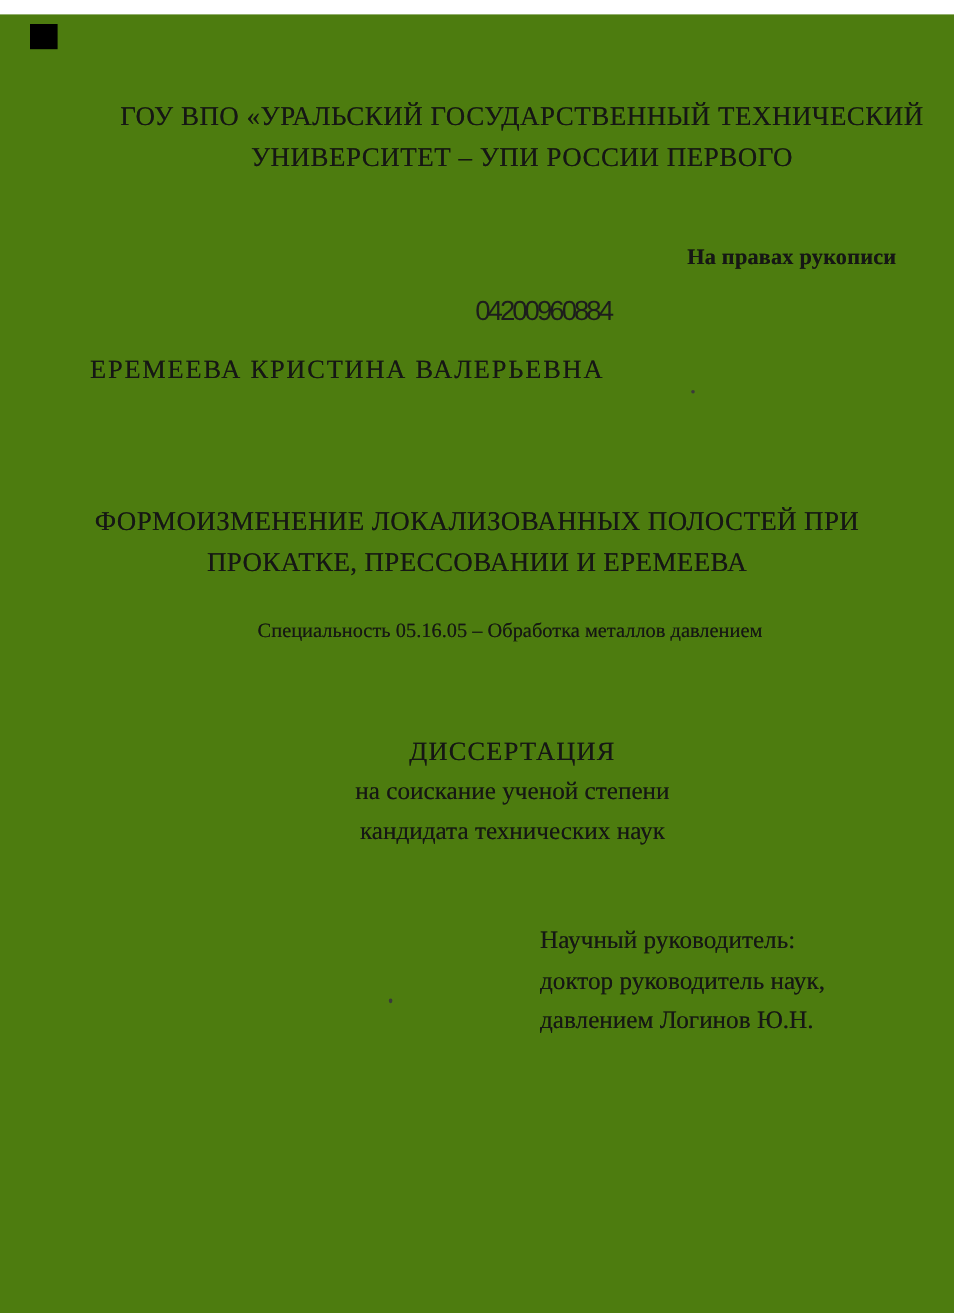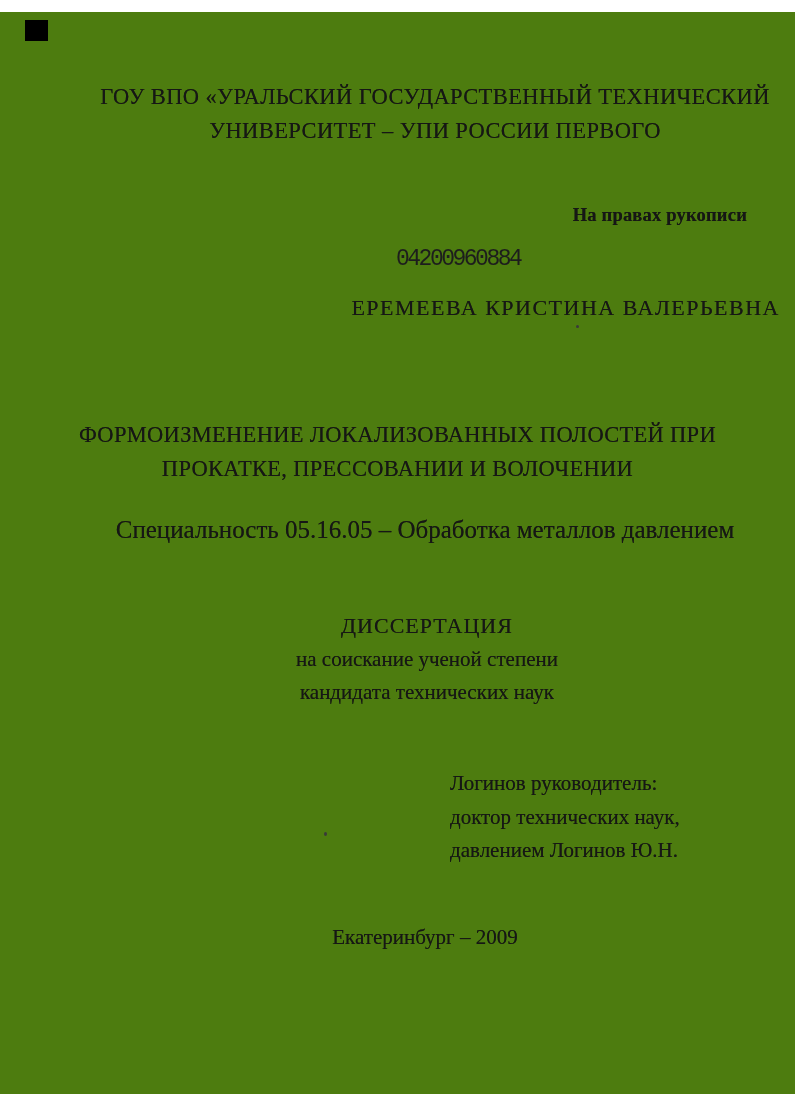--- a/index.html
+++ b/index.html
@@ -33,46 +33,46 @@
     letter-spacing: 0.4px;
   }
   .manuscript-note {
     right: 48px; top: 193px;
     font-size: 18.5px;
     letter-spacing: 0.2px;
     font-weight: bold;
   }
   .reg-number {
     left: 396px; top: 234px;
-    font-family: Liberation Mono, monospace;
+    font-family: Liberation Sans, sans-serif;
     font-size: 23px;
     letter-spacing: -2.5px;
     color: #1d1d1d;
     text-shadow: none;
   }
   .author-name {
     left: 75px; top: 283px;
     width: 705px;
-    text-align: right;
+    text-align: left;
     font-size: 22px;
     letter-spacing: 1.5px;
   }
   .diss-title {
     left: 0px; top: 406px;
     width: 795px;
     text-align: center;
     font-size: 22.5px;
     line-height: 34px;
     letter-spacing: 0.3px;
   }
   .specialty-line {
     left: 55px; top: 504px;
     width: 740px;
     text-align: center;
-    font-size: 25px;
+    font-size: 17px;
   }
   .diss-block {
     left: 57px; top: 597px;
     width: 740px;
     text-align: center;
     font-size: 21px;
     line-height: 33.5px;
   }
   .diss-heading {
     font-size: 22px;
@@ -112,34 +112,33 @@
 
   <div class="abs manuscript-note">На правах рукописи</div>
 
   <div class="abs reg-number">04200960884</div>
 
   <div class="abs author-name">ЕРЕМЕЕВА КРИСТИНА ВАЛЕРЬЕВНА</div>
   <div class="abs speck speck-author"></div>
 
   <div class="abs diss-title">
     <div>ФОРМОИЗМЕНЕНИЕ ЛОКАЛИЗОВАННЫХ ПОЛОСТЕЙ ПРИ</div>
-    <div>ПРОКАТКЕ, ПРЕССОВАНИИ И ВОЛОЧЕНИИ</div>
+    <div>ПРОКАТКЕ, ПРЕССОВАНИИ И ЕРЕМЕЕВА</div>
   </div>
 
   <div class="abs specialty-line">Специальность 05.16.05 – Обработка металлов давлением</div>
 
   <div class="abs diss-block">
     <div class="diss-heading">ДИССЕРТАЦИЯ</div>
     <div>на соискание ученой степени</div>
     <div>кандидата технических наук</div>
   </div>
 
   <div class="abs speck speck-supervisor"></div>
 
   <div class="abs supervisor-block">
-    <div>Логинов руководитель:</div>
-    <div>доктор технических наук,</div>
+    <div>Научный руководитель:</div>
+    <div>доктор руководитель наук,</div>
     <div>давлением Логинов Ю.Н.</div>
   </div>
 
-  <div class="abs city-year">Екатеринбург – 2009</div>
 
 </div>
 
 </body></html>

